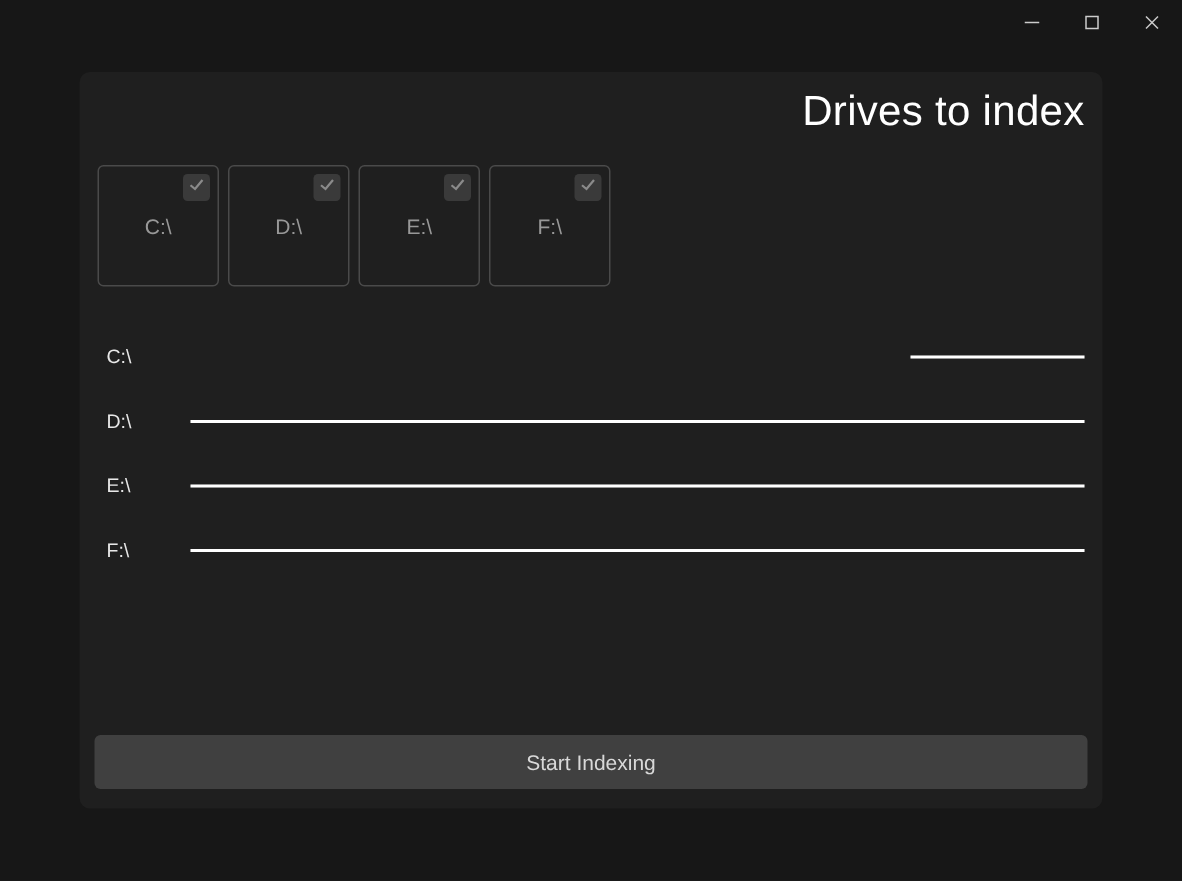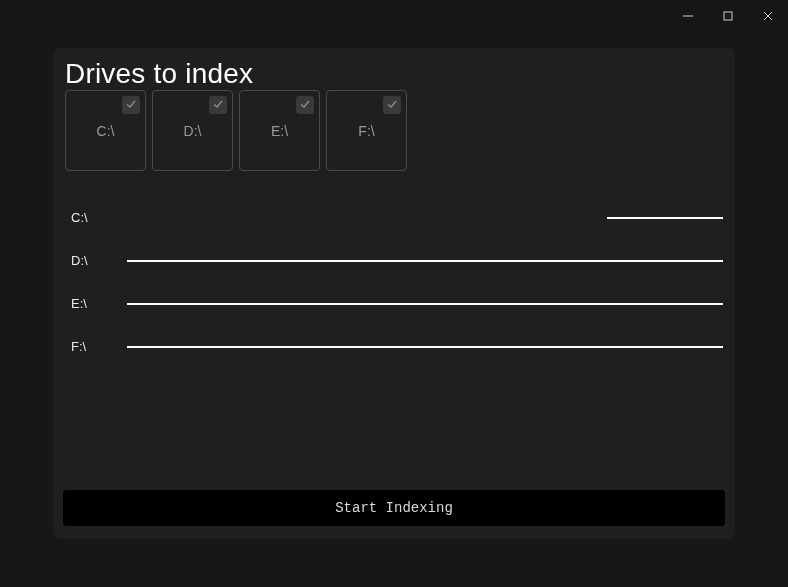--- a/index.html
+++ b/index.html
@@ -44,21 +44,23 @@
       background: #1f1f1f;
       border-radius: 7px;
       padding: 10px 12px;
       display: flex;
       flex-direction: column;
     }
     .panel-title {
       font-size: 28px;
       font-weight: 400;
       color: #ffffff;
+      margin-bottom: 20px;
       letter-spacing: 0.2px;
+      text-align: right;
     }
     .drive-tiles {
       display: flex;
       gap: 6px;
       margin-bottom: 35px;
     }
     .drive-tile {
       width: 81px;
       height: 81px;
       border: 1px solid #4a4a4a;
@@ -134,26 +136,26 @@
       position: absolute;
       left: 10px;
       right: 10px;
       bottom: 13px;
       display: flex;
       gap: 20px;
     }
     .action-btn {
       flex: 1;
       height: 36px;
-      background: #000000;
+      background: #404040;
       border: none;
       border-radius: 4px;
       color: #d8d8d8;
       font-size: 14px;
-      font-family: Liberation Mono, monospace;
+      font-family: Liberation Sans, sans-serif;
       cursor: pointer;
     }
   </style>
 </head>
 <body>
 
 <div class="titlebar">
   <div class="titlebar-btn" title="Minimize">
     <span>
       <svg viewBox="0 0 10 10">

